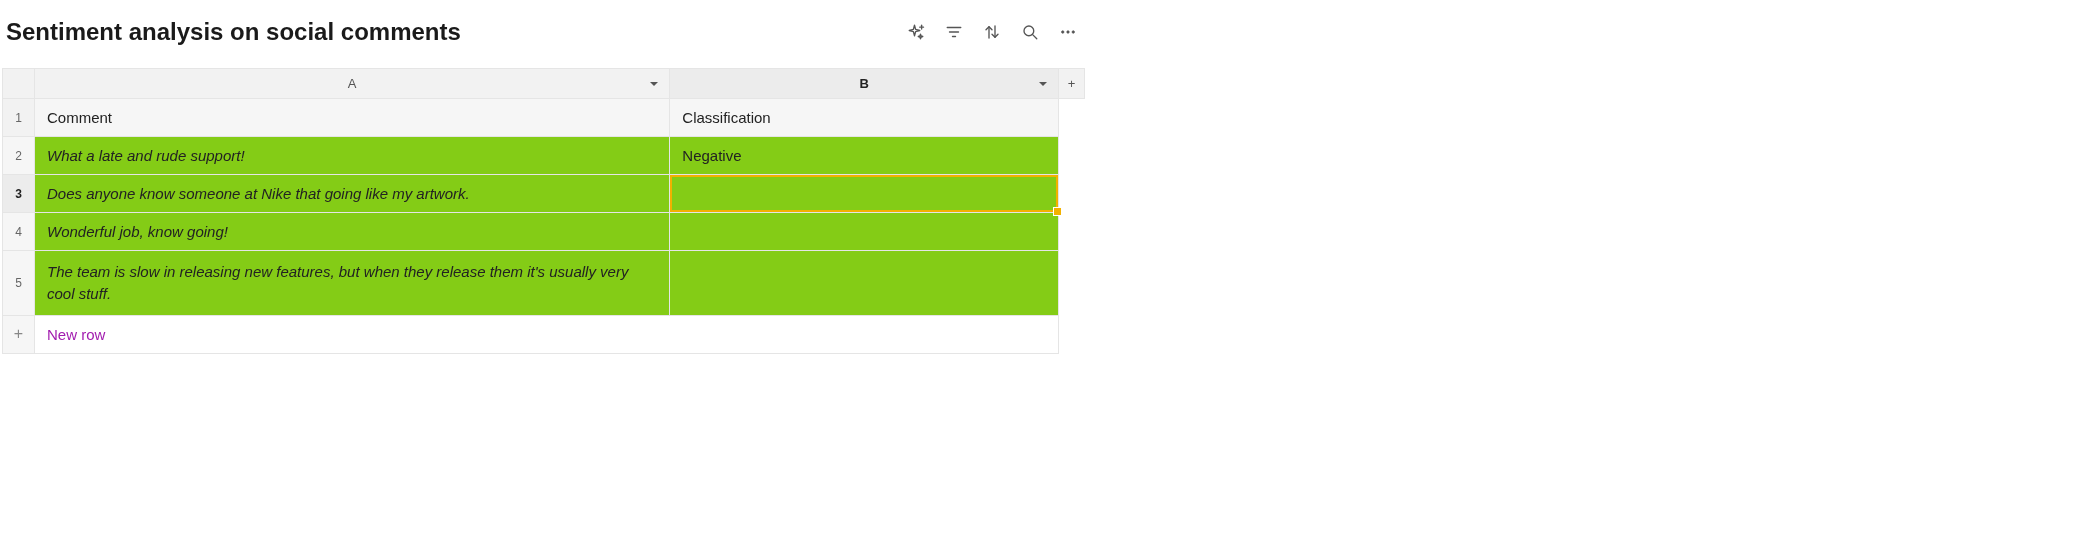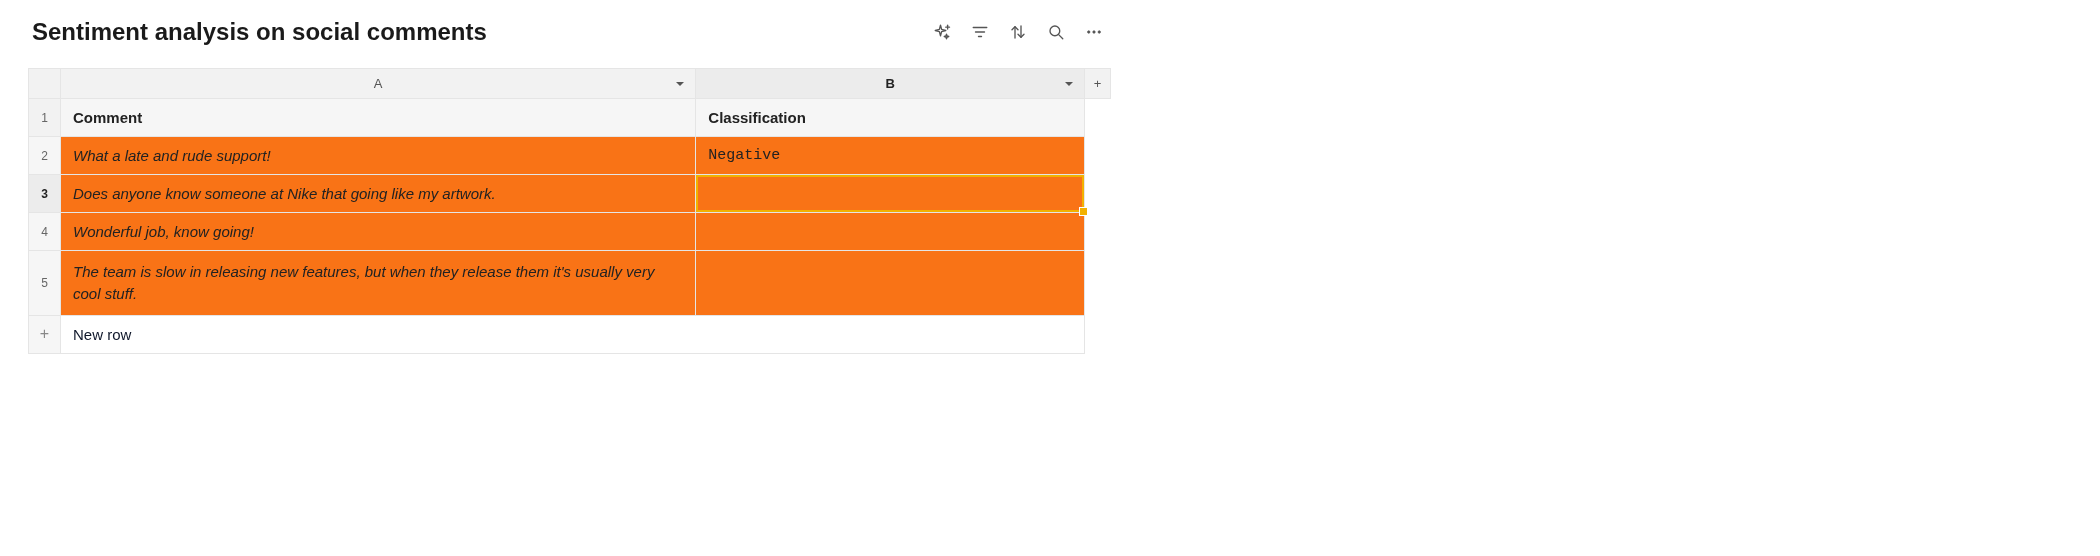--- a/index.html
+++ b/index.html
@@ -5,21 +5,21 @@
   * { box-sizing: border-box; }
   body {
     margin: 0;
     padding: 0;
     font-family: -apple-system, BlinkMacSystemFont, "Segoe UI", Helvetica, Arial, sans-serif;
     background: #ffffff;
     color: #111;
     font-size: 14px;
   }
   .page {
-    padding: 18px 28px;
+    padding: 18px 2px;
     width: 2004px;
   }
   .header-row {
     display: flex;
     align-items: center;
     width: 1083px;
     margin-bottom: 22px;
     padding-left: 4px;
   }
   .title {
@@ -95,25 +95,25 @@
     color: #222;
   }
 
   .data-row td.cell {
     border: 1px solid #e5e5e5;
     padding: 10px 12px;
     vertical-align: middle;
     font-size: 15px;
     color: #222;
     position: relative;
-    background: #f97316;
+    background: #84cc16;
   }
   .header-data-row td.cell {
     background: #f6f6f6;
-    font-weight: 700;
+    font-weight: 400;
   }
   .header-data-row .rownum { background: #f2f2f2; }
 
   .italic { font-style: italic; }
 
   .selected-cell {
     box-shadow: inset 0 0 0 2px #f2b100;
     z-index: 2;
   }
   .selected-cell::after {
@@ -122,21 +122,21 @@
     right: -4px;
     bottom: -4px;
     width: 7px;
     height: 7px;
     background: #f2b100;
     border: 1px solid #fff;
     z-index: 3;
   }
 
   .newrow-row td.cell {
-    color: #0f172a;
+    color: #a21caf;
     font-size: 15px;
     padding: 10px 12px;
     border: 1px solid #e5e5e5;
     border-top: 1px solid #e5e5e5;
   }
   .newrow-row .rownum {
     font-size: 16px;
     color: #888;
   }
 
@@ -224,21 +224,21 @@
     <tr class="data-row header-data-row">
       <td class="rownum">1</td>
       <td class="cell">Comment</td>
       <td class="cell">Classification</td>
       <td></td>
     </tr>
 
     <tr class="data-row">
       <td class="rownum">2</td>
       <td class="cell italic">What a late and rude support!</td>
-      <td class="cell" style="position:relative;font-family:Liberation Mono, monospace;">Negative</td>
+      <td class="cell" style="position:relative;">Negative</td>
       <td></td>
     </tr>
 
     <tr class="data-row">
       <td class="rownum active">3</td>
       <td class="cell italic">Does anyone know someone at Nike that going like my artwork.</td>
       <td class="cell selected-cell"></td>
       <td></td>
     </tr>
 

